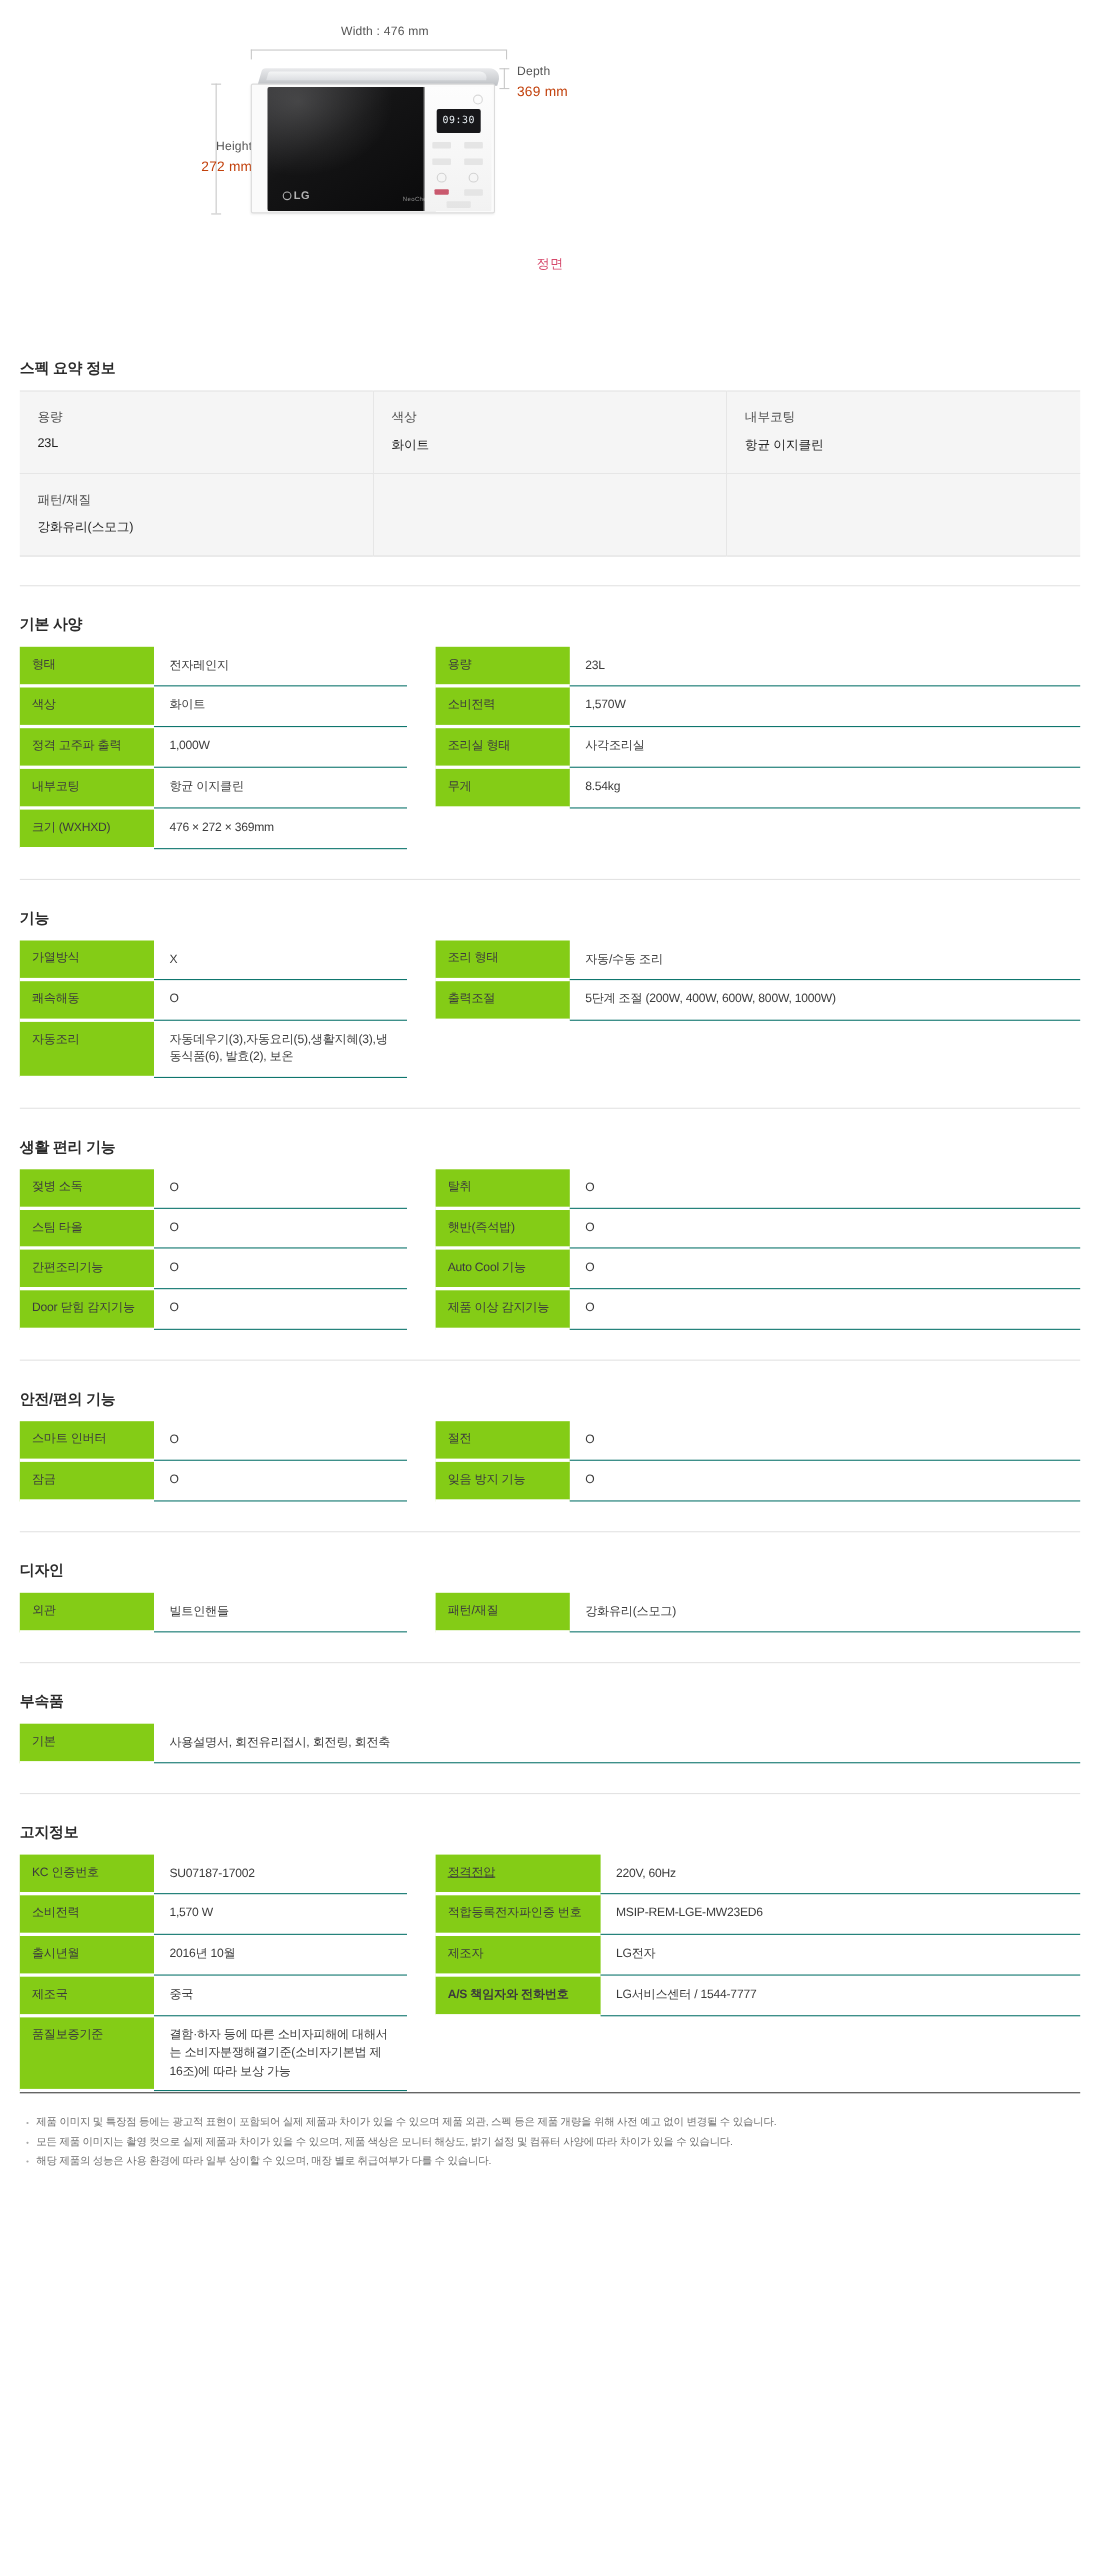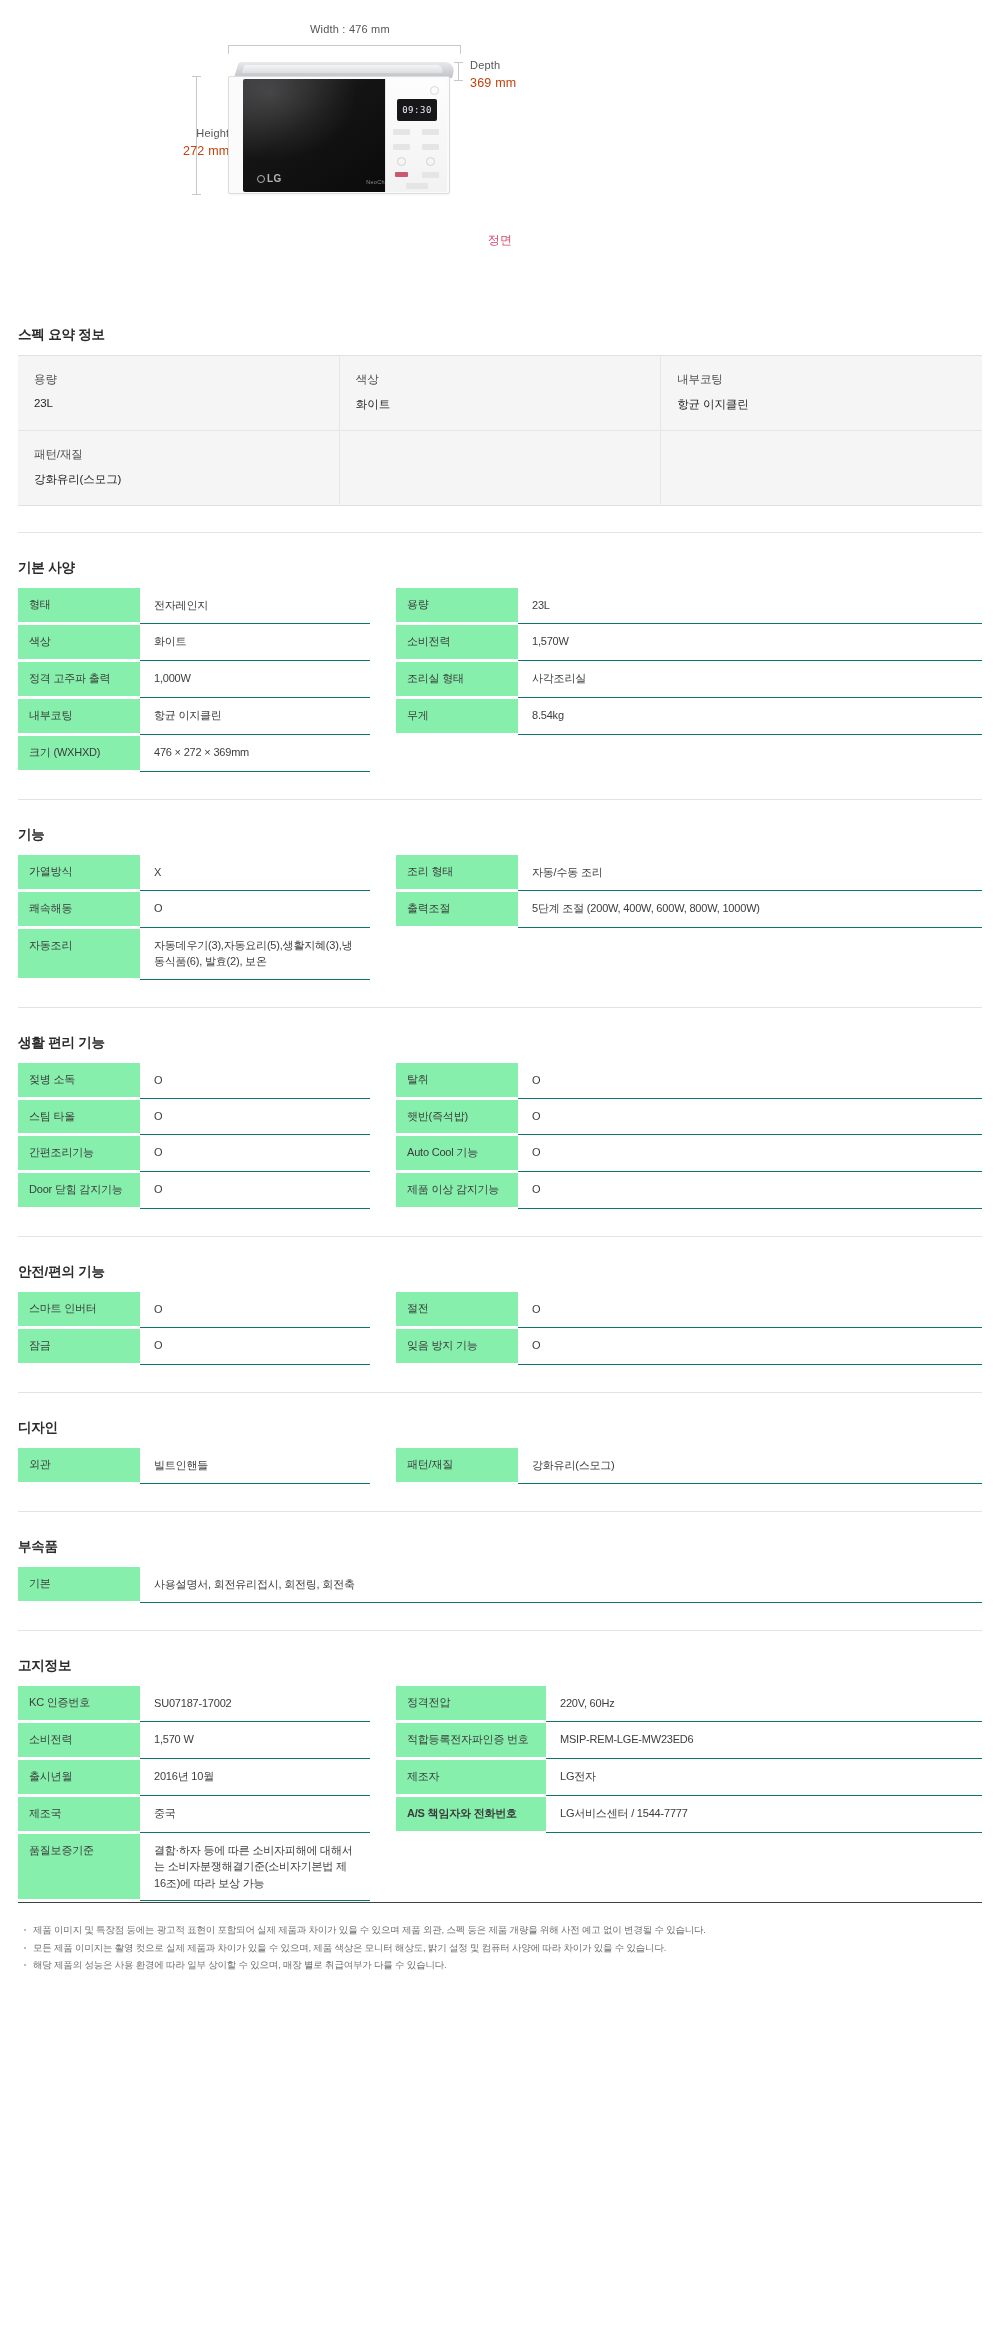--- a/index.html
+++ b/index.html
@@ -189,21 +189,21 @@
     width: 100%;
     border-collapse: collapse;
     table-layout: fixed;
   }
   .kv td {
     vertical-align: top;
     padding: 0;
   }
   .kv .lbl {
     width: 122px;
-    background: #86efac;
+    background: #84cc16;
     font-size: 11px;
     color: #3c3c3c;
     padding: 9px 10px 9px 11px;
     letter-spacing: -.2px;
     line-height: 1.45;
     border-bottom: 3px solid #ffffff;
   }
   .kv .val {
     font-size: 11px;
     color: #3c3c3c;
@@ -507,21 +507,21 @@
     <div class="divider"></div>
 
     <div class="section">
       <div class="section-title">고지정보</div>
       <table class="kv">
         <tbody>
             <tr>
           <td class="lbl">KC 인증번호</td>
           <td class="val left">SU07187-17002</td>
           <td class="colgap"></td>
-          <td class="lbl" style="width:150px;">정격전압</td>
+          <td class="lbl" style="width:150px;text-decoration:underline;">정격전압</td>
           <td class="val right">220V, 60Hz</td>
         </tr>
         <tr>
           <td class="lbl">소비전력</td>
           <td class="val left">1,570 W</td>
           <td class="colgap"></td>
           <td class="lbl" style="width:150px;">적합등록전자파인증 번호</td>
           <td class="val right">MSIP-REM-LGE-MW23ED6</td>
         </tr>
         <tr>

